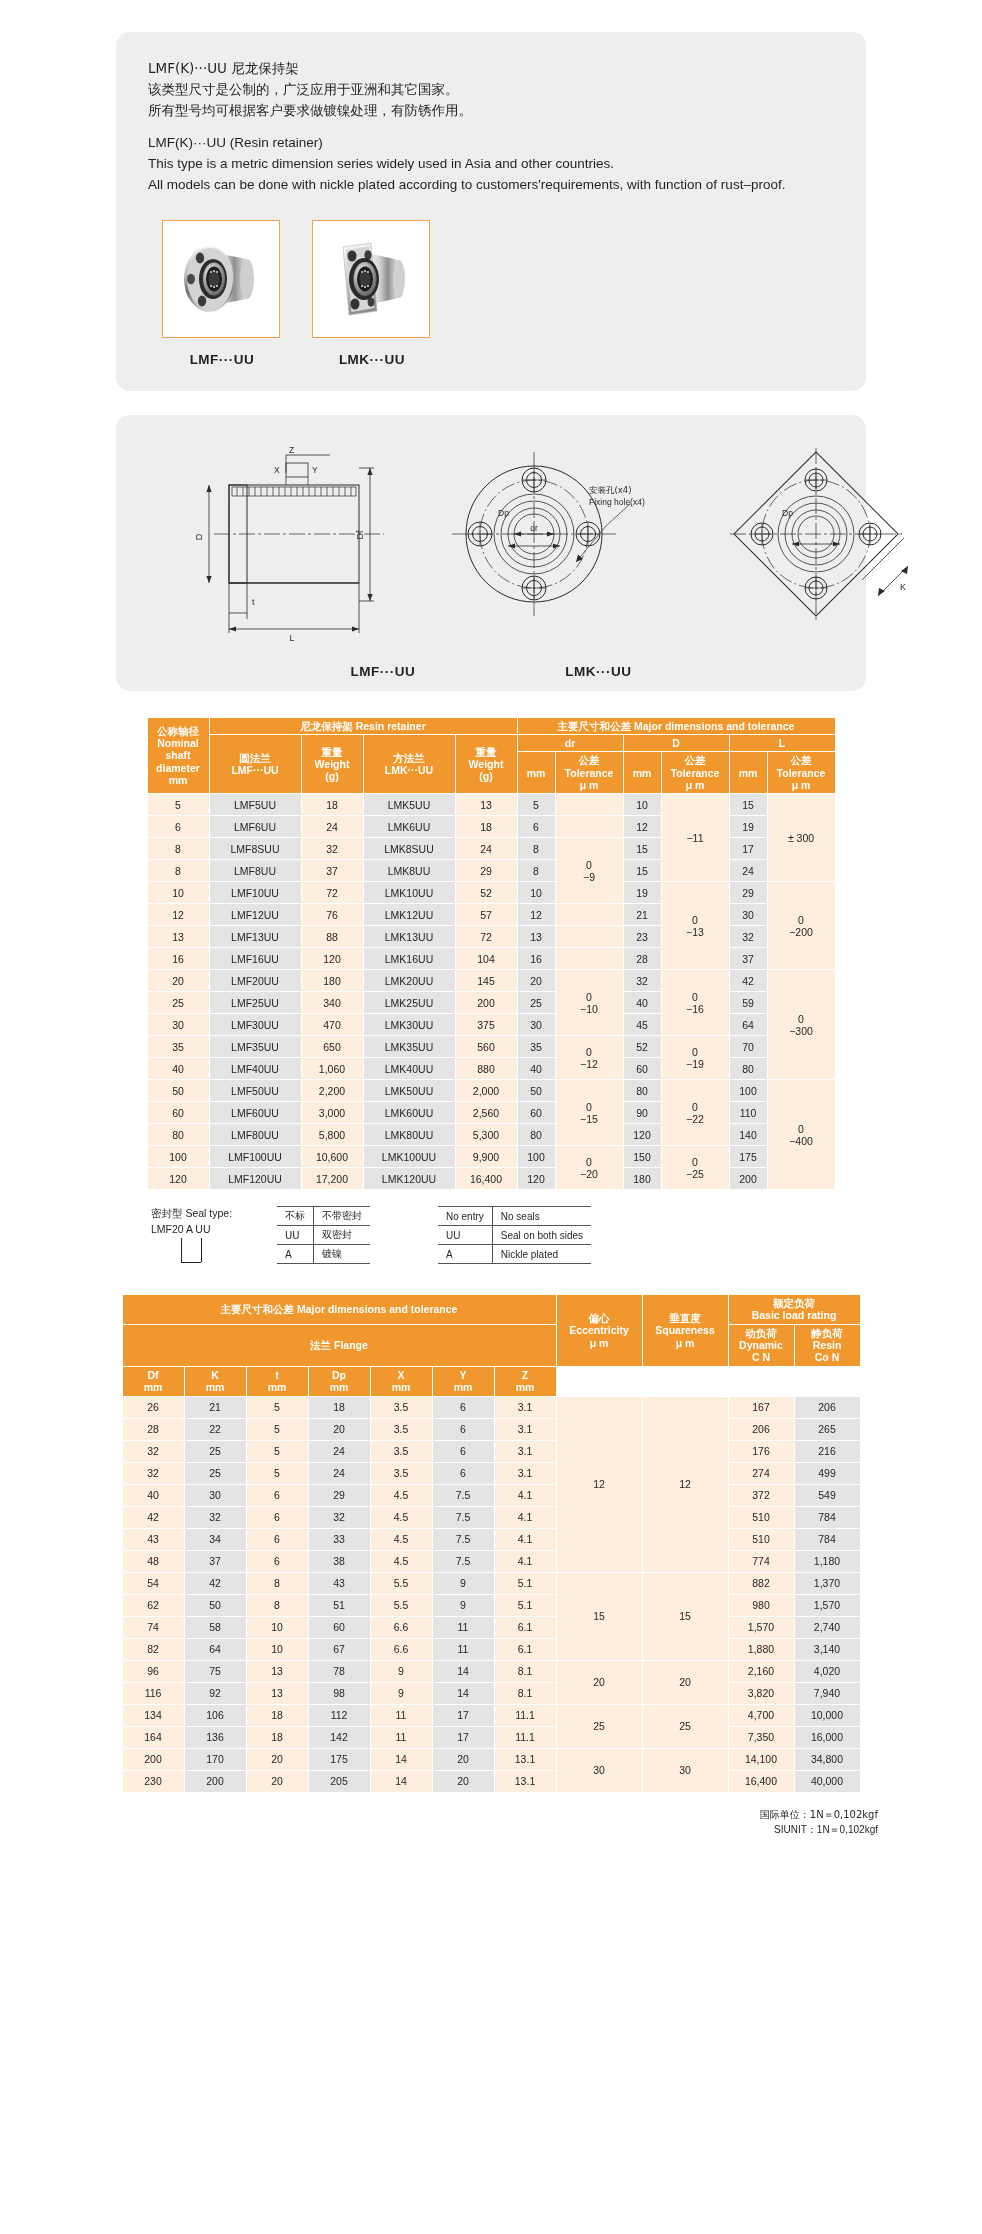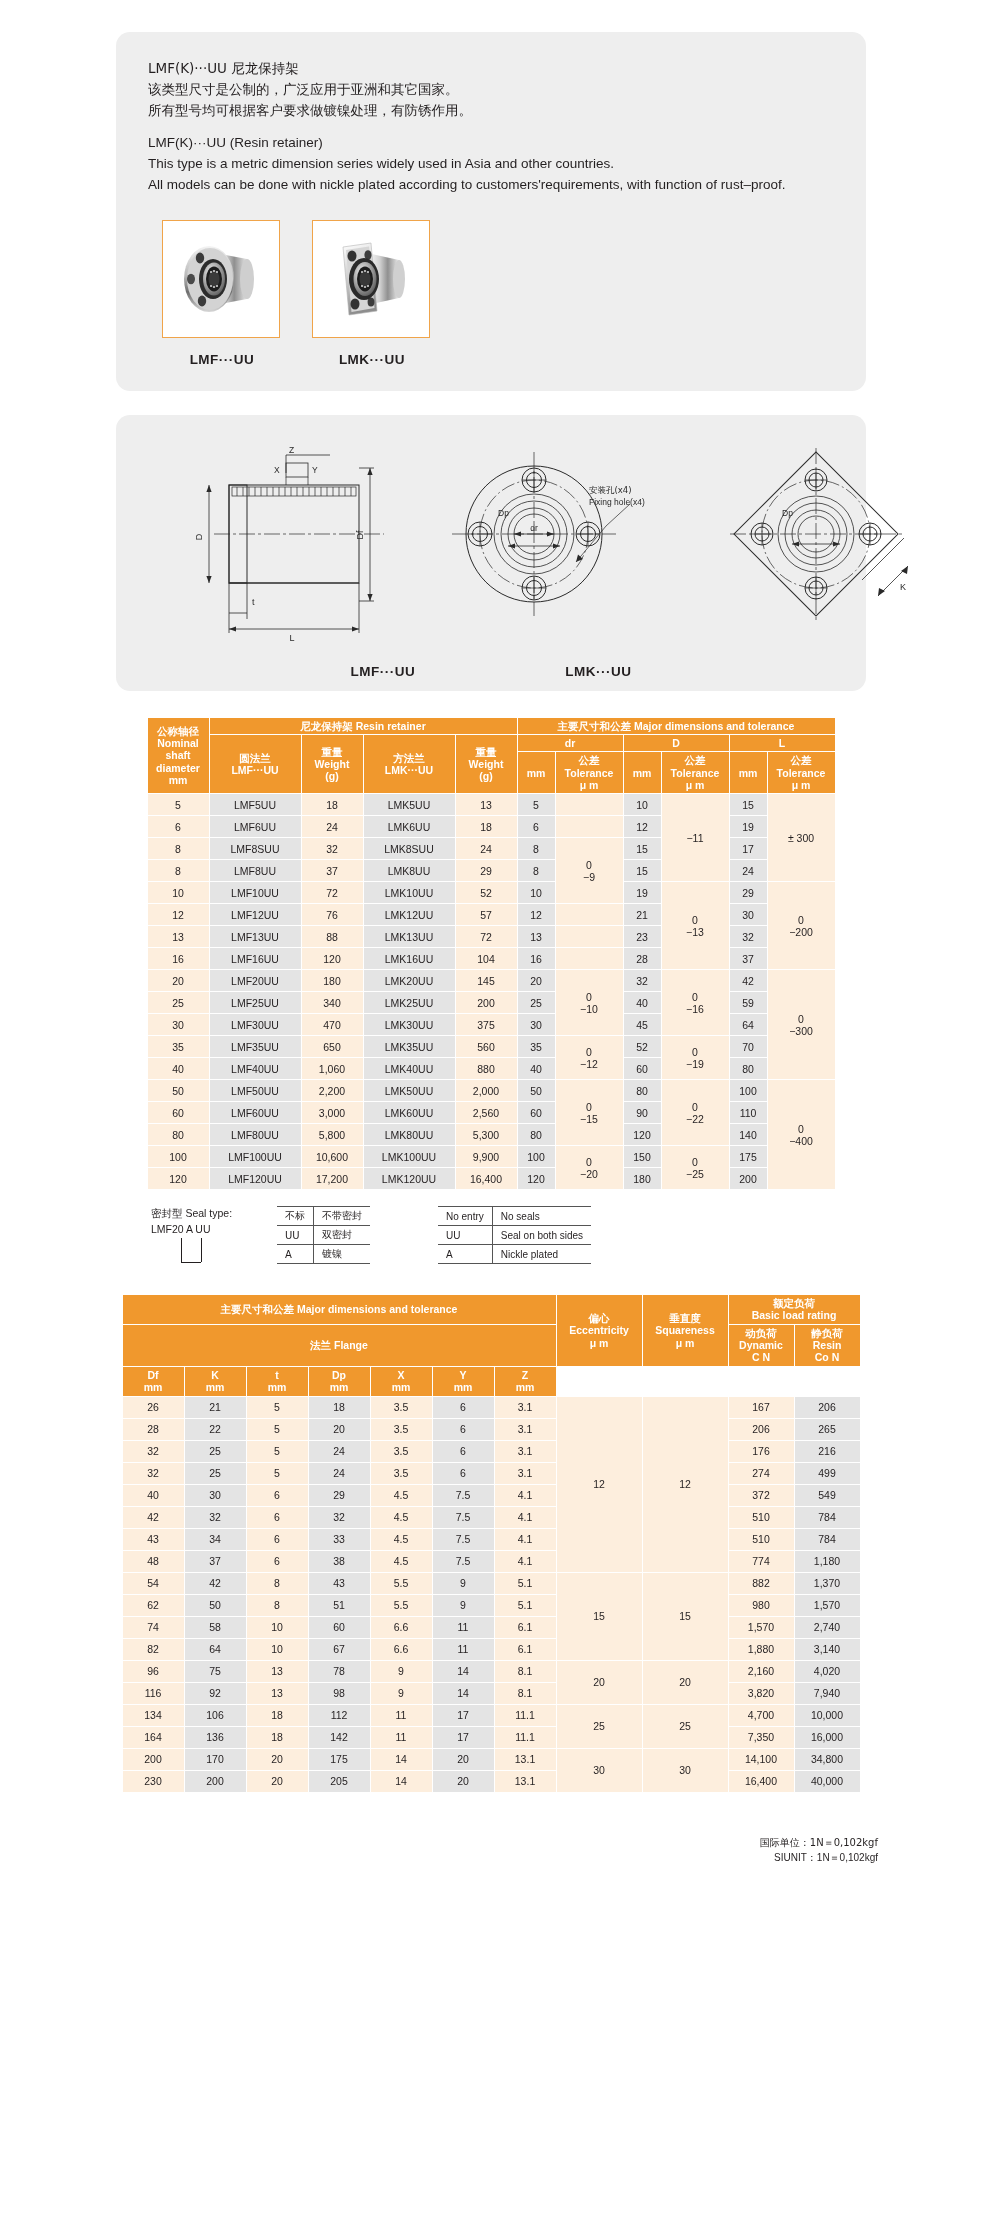--- a/index.html
+++ b/index.html
@@ -128,21 +128,20 @@
   .legend-group{display:flex;flex-direction:column;gap:10px;}
   .legend-row{display:flex;gap:60px;}
 
   
   .footer{
     text-align:right;
     padding:14px 48px 0 60px;
     font-size:10px;
     line-height:1.5;
     color:#231f20;
-    margin-top:28px;
   }
   .footer .cn{font-family:"DejaVu Sans",sans-serif;}
 
   svg{display:block;}
 </style>
 </head>
 <body>
 
 <div class="page">
 

